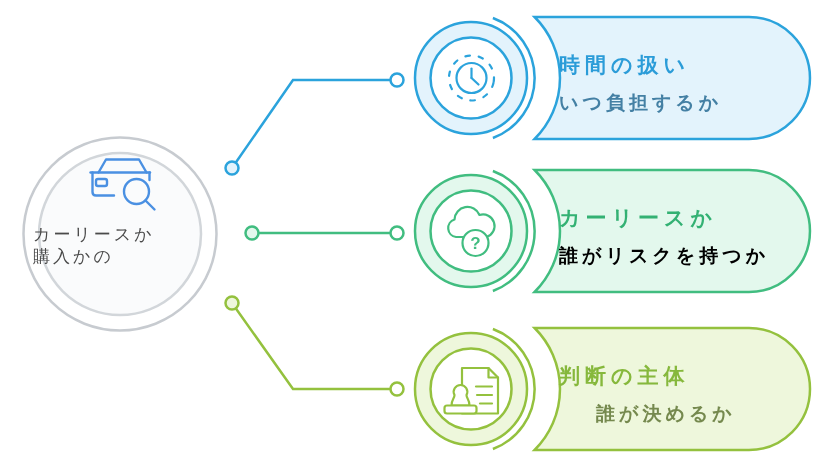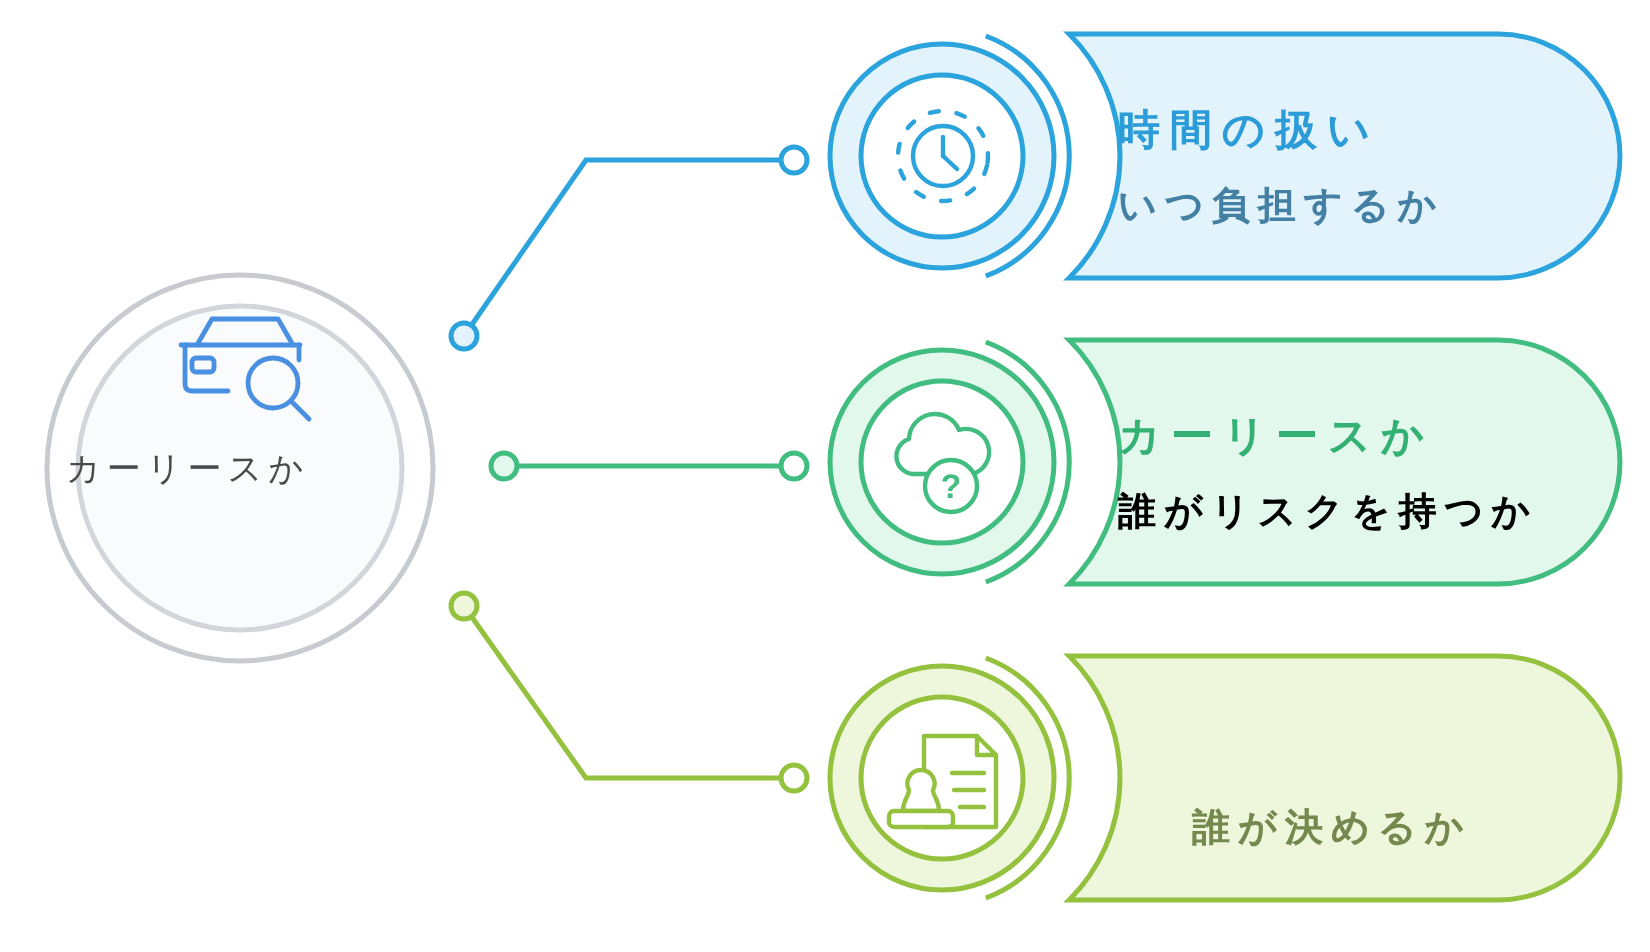--- a/index.html
+++ b/index.html
@@ -96,23 +96,25 @@
         <path d="M 477 395 H 492"></path>
         <path d="M 480 403.5 H 492"></path>
         <path d="M 451.5 405.5 C 451.5 399.5 454.5 398.5 454.5 395 A 6.8 6.8 0 1 1 466.5 395 C 466.5 398.5 469.5 399.5 469.5 405.5 Z" fill="#FFFFFF"></path>
         <rect x="444.5" y="405.5" width="32" height="8" rx="2.5" fill="#FFFFFF"></rect>
       </g>
     </g>
   </svg>
 
   <div class="center-label">
     <div>カーリースか</div>
+    <div>購入かの</div>
   </div>
 
   <div class="txt item-title t-time" style="left:559px;top:51px">時間の扱い</div>
   <div class="txt item-sub s-time" style="left:559px;top:90px">いつ負担するか</div>
 
   <div class="txt item-title t-unc" style="left:559px;top:204px">カーリースか</div>
   <div class="txt item-sub s-unc" style="left:559px;top:243px">誰がリスクを持つか</div>
 
+  <div class="txt item-title t-dec" style="left:559px;top:362px">判断の主体</div>
   <div class="txt item-sub s-dec" style="left:559px;top:401px">誰が決めるか</div>
 
 </div>
 
 </body></html>

